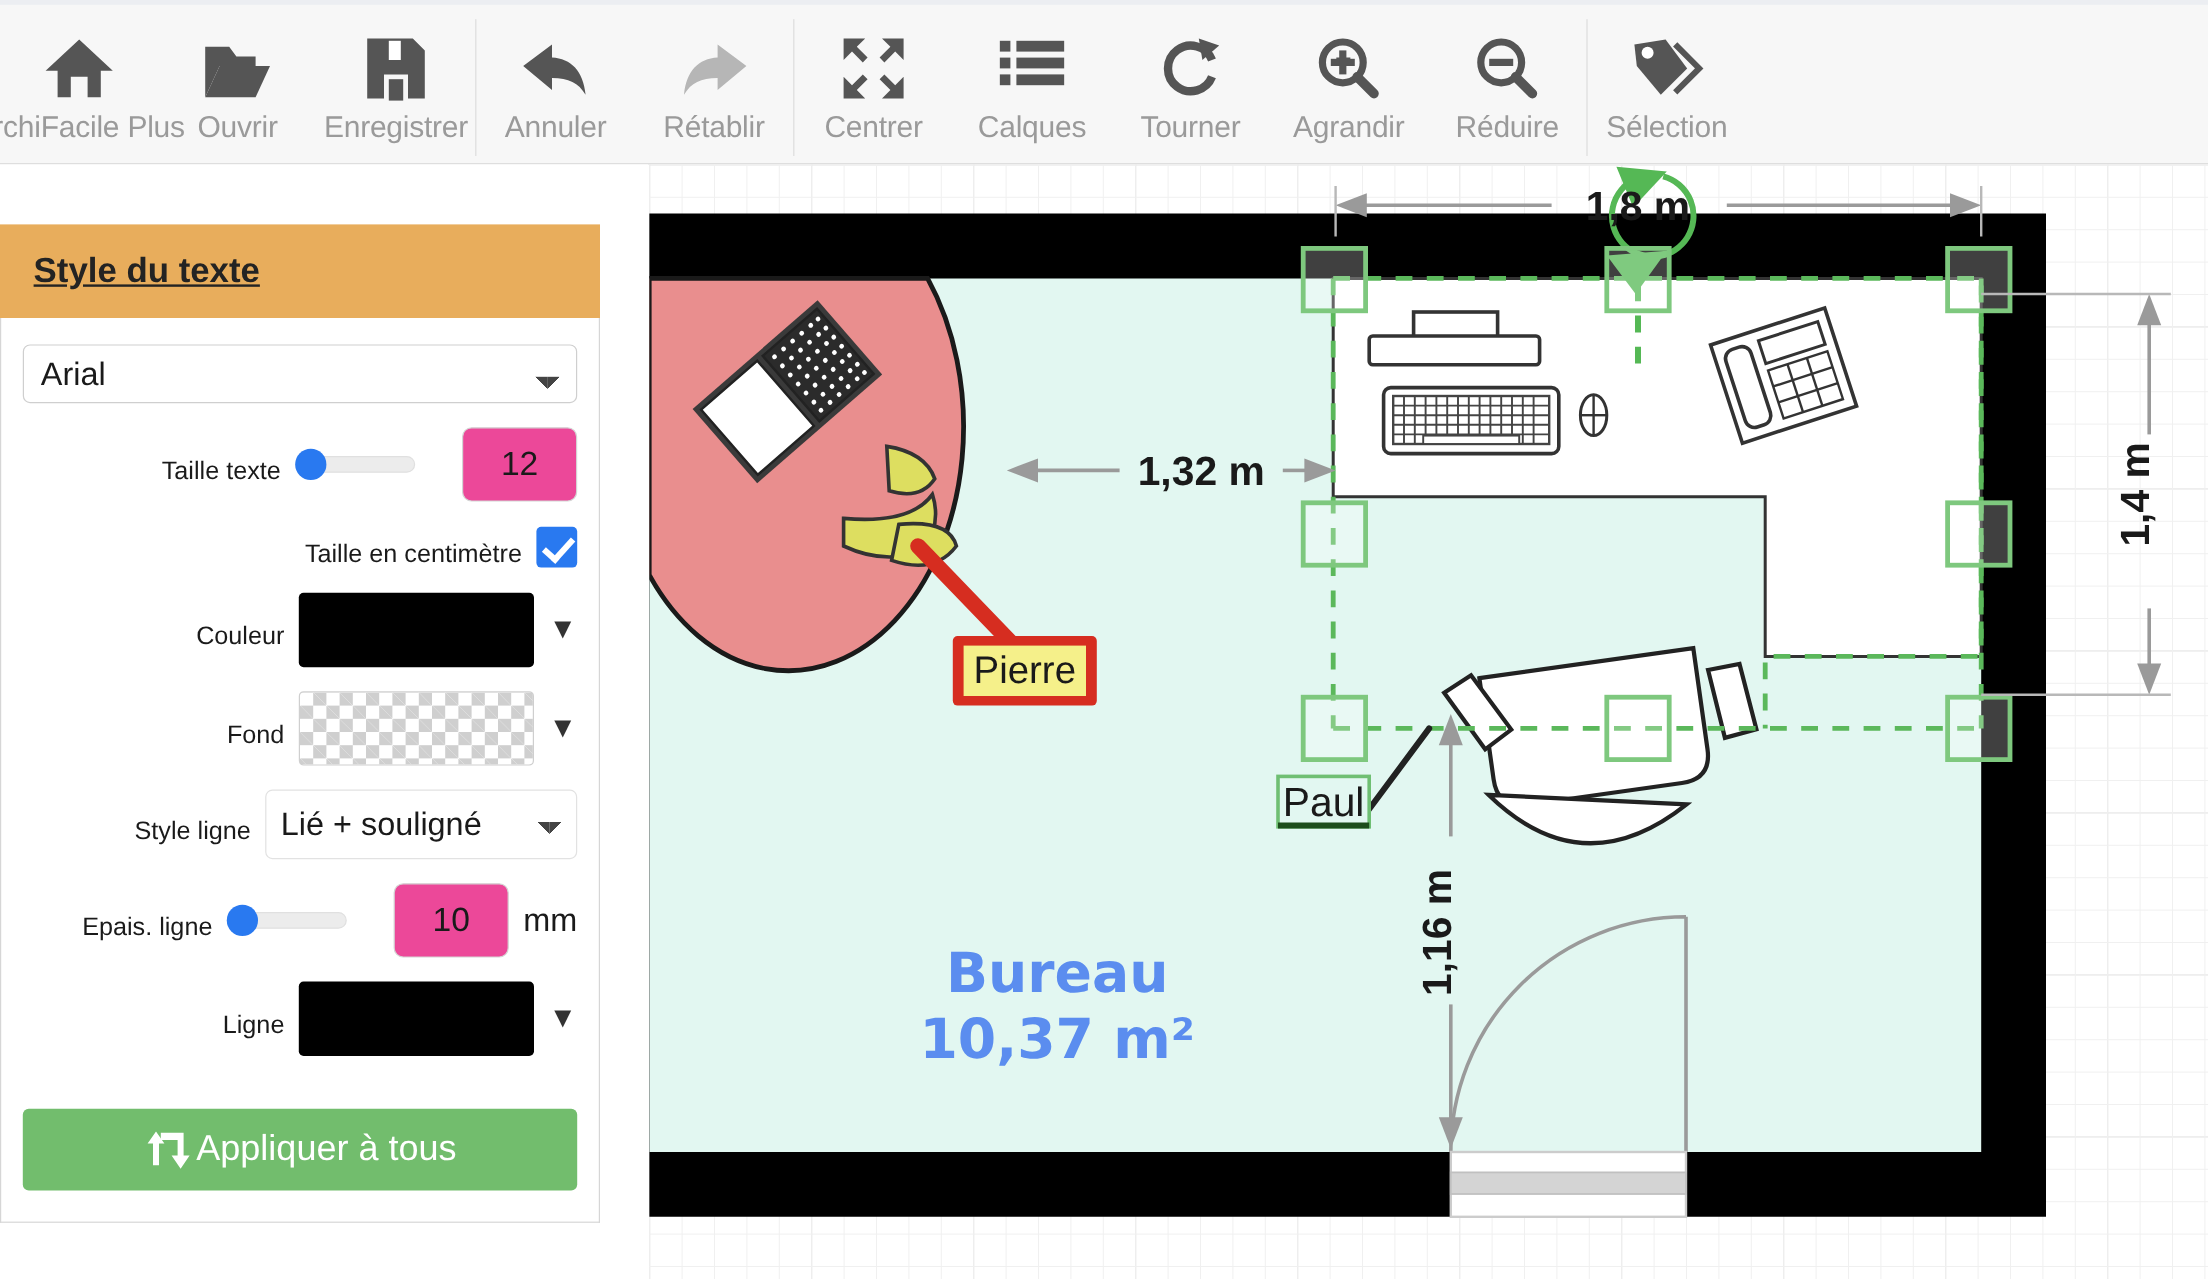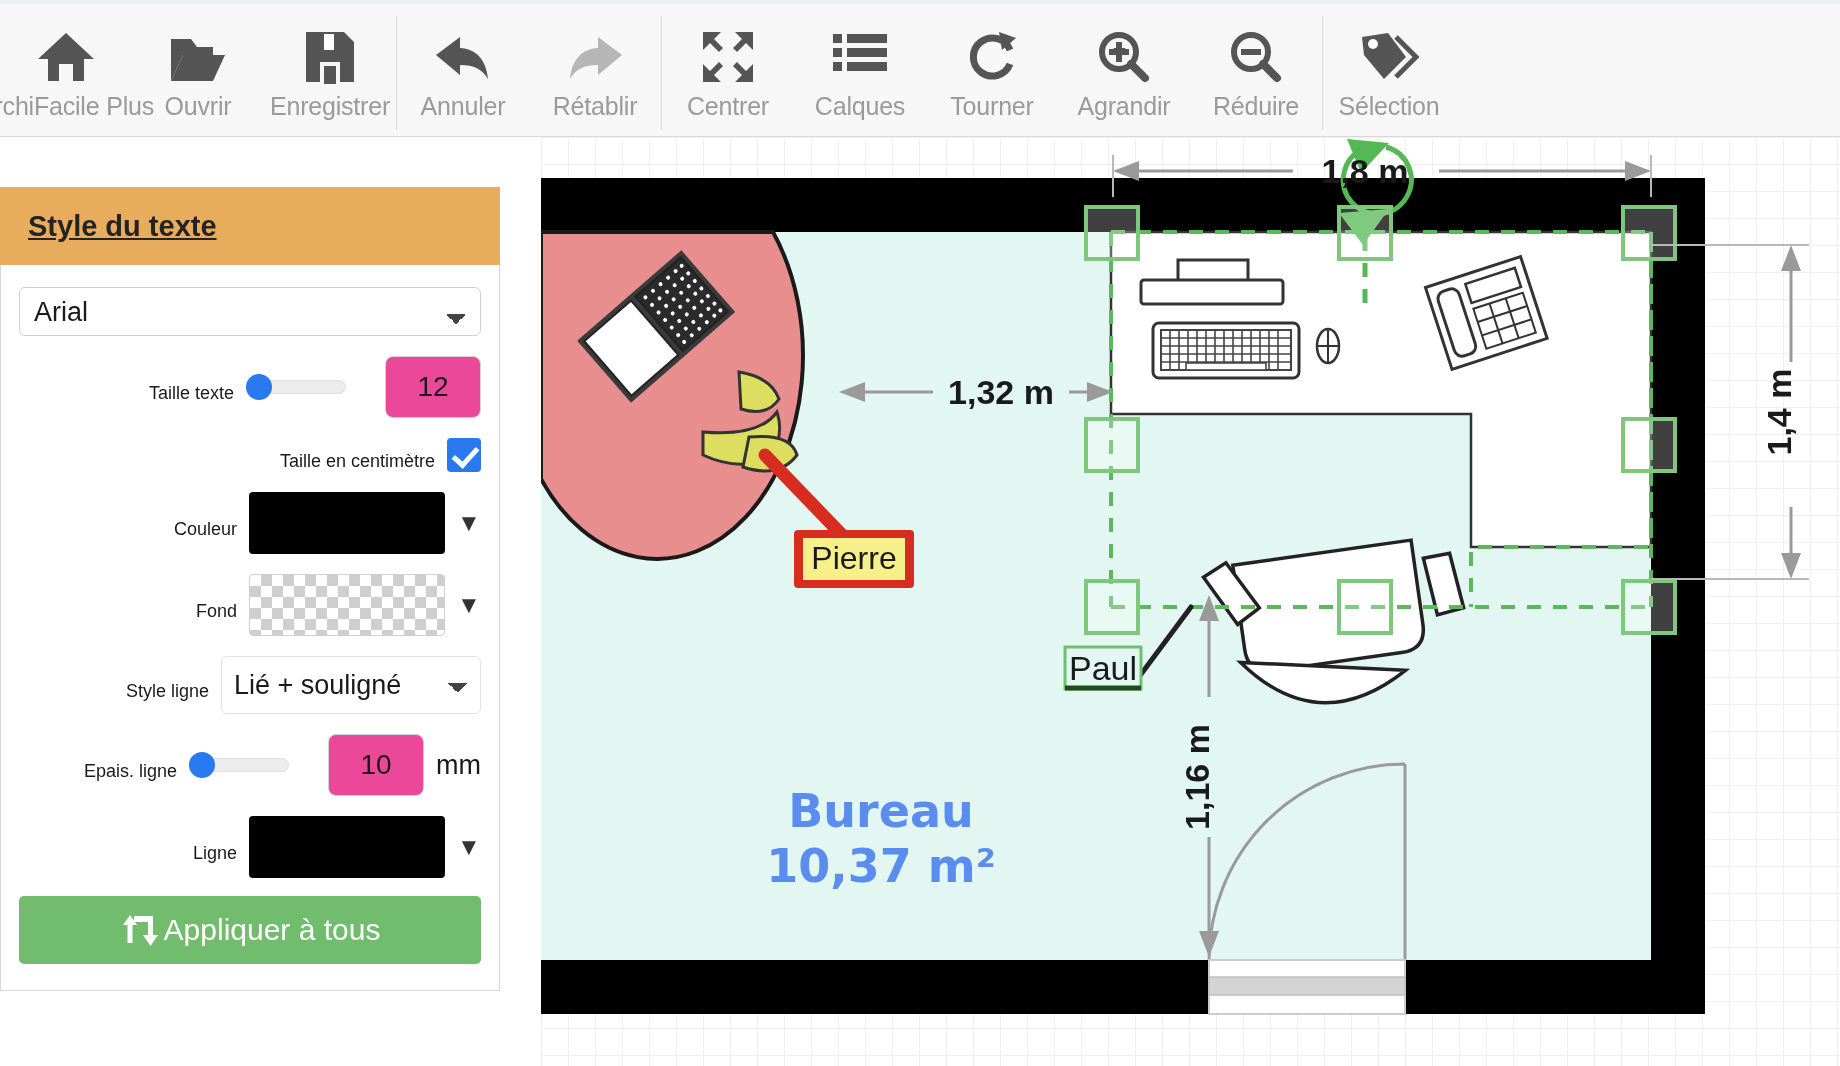--- a/index.html
+++ b/index.html
@@ -74,21 +74,21 @@
     background-position: calc(100% - 24px) 26px, calc(100% - 14px) 26px;
     background-size: 10px 10px, 10px 10px;
     background-repeat: no-repeat;
     cursor: pointer;
   }
 
   .row {
     display: flex; align-items: center; justify-content: flex-end;
     margin-top: 20px; gap: 12px;
   }
-  .row-lbl { font-size: 18px; color: #1a1a1a; white-space: nowrap; margin-top: 12px; }
+  .row-lbl { font-size: 21px; color: #1a1a1a; white-space: nowrap; margin-top: 12px; }
 
   .slider {
     position: relative; width: 100px; height: 22px; cursor: pointer;
   }
   .slider .track {
     position: absolute; left: 0; top: 4px; width: 100px; height: 14px;
     background: #ececec; border-radius: 7px; border: 1px solid #e0e0e0;
   }
   .slider .knob {
     position: absolute; left: 0; top: 0; width: 26px; height: 26px;
@@ -144,21 +144,21 @@
     background-image:
       linear-gradient(45deg, transparent 50%, #444 50%),
       linear-gradient(135deg, #444 50%, transparent 50%);
     background-position: calc(100% - 22px) 26px, calc(100% - 12px) 26px;
     background-size: 10px 10px, 10px 10px;
     background-repeat: no-repeat;
     cursor: pointer;
   }
 
   #apply-btn {
-    margin-top: 18px; width: 100%; height: 68px;
+    margin-top: 44px; width: 100%; height: 68px;
     background: #72bd6d; border: none; border-radius: 5px;
     color: #fff; font-size: 30px; cursor: pointer;
     display: flex; align-items: center; justify-content: center; gap: 4px;
     font-family: "Liberation Sans", sans-serif;
   }
   #apply-btn svg { flex: none; }
 
   
   #canvas {
     position: absolute; left: 541px; top: 137px;

